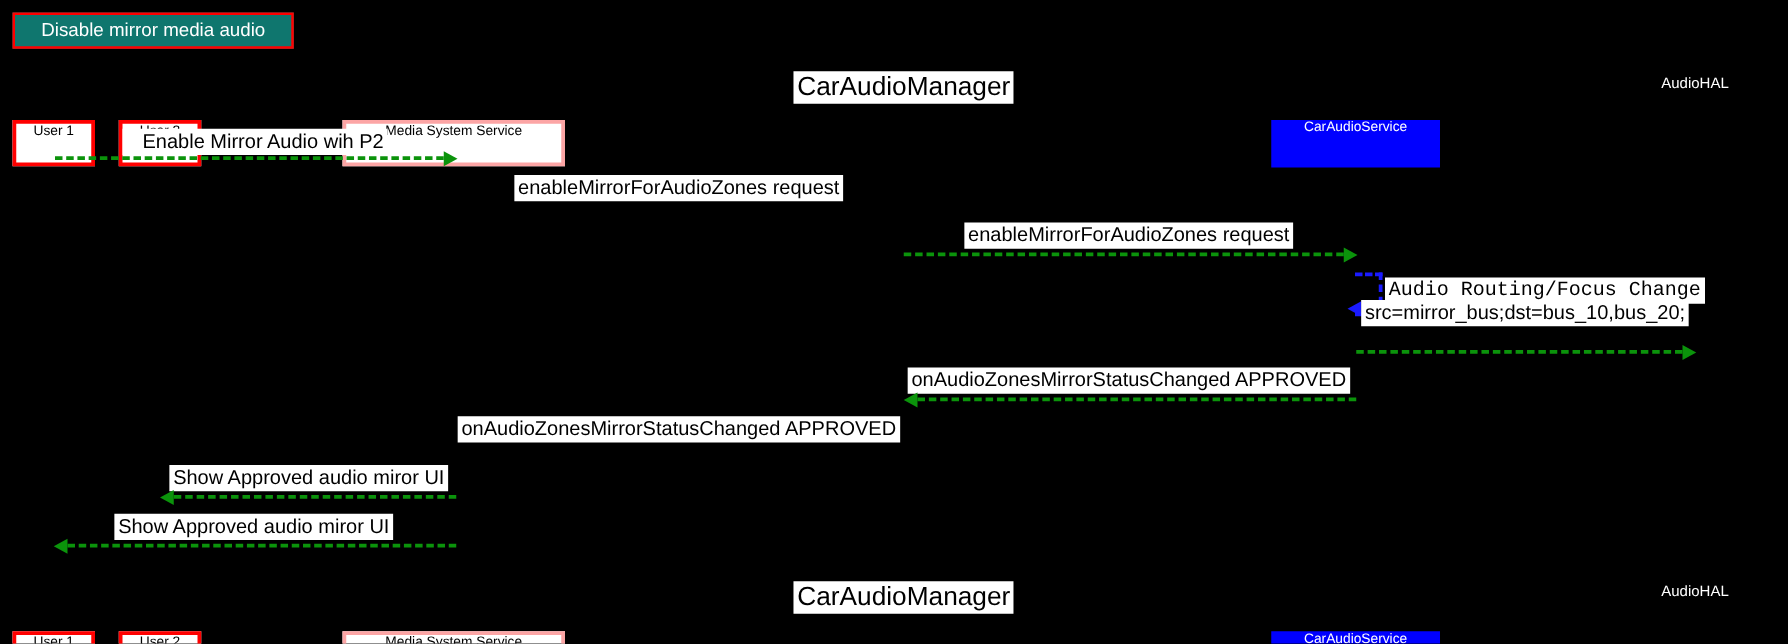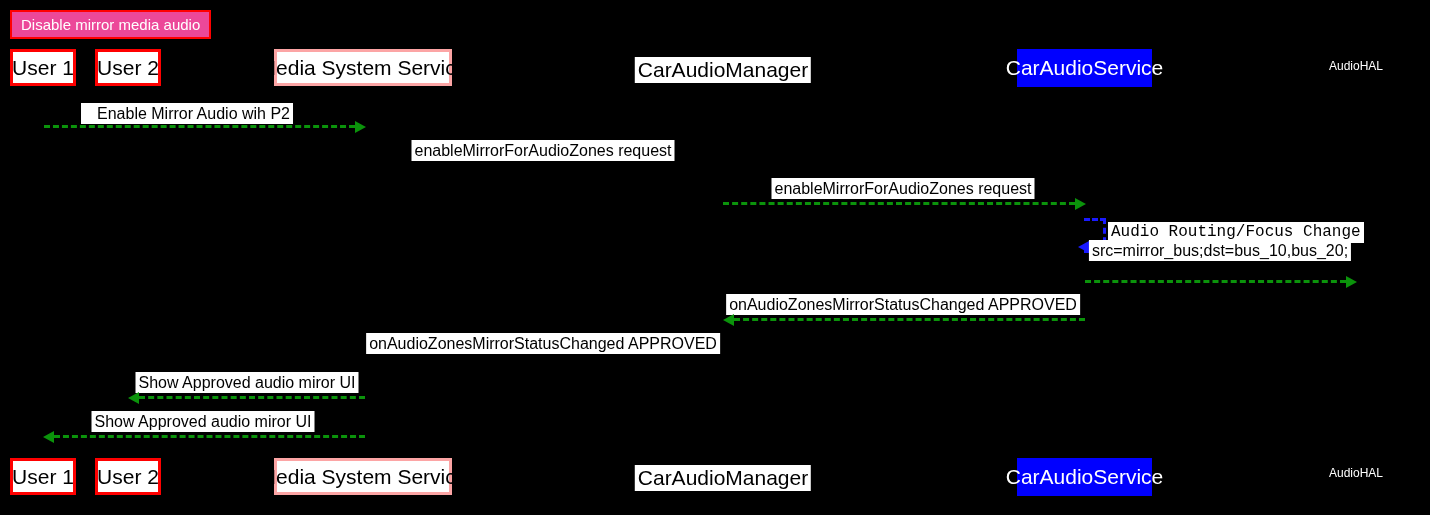--- a/index.html
+++ b/index.html
@@ -3,39 +3,39 @@
 <meta charset="utf-8">
 <style>
   html,body{margin:0;padding:0;background:#000;}
   .stage{
     position:relative;width:1430px;height:515px;background:#000000;
     font-family:"Liberation Sans",sans-serif;overflow:hidden;
   }
   
   .actor-box{
     position:absolute;box-sizing:border-box;height:37px;
-    display:flex;align-items:center;justify-content:center;
-    background:#ffffff;color:#000000;font-size:21px;white-space:nowrap;
+    display:flex;align-items:flex-start;justify-content:center;
+    background:#ffffff;color:#000000;font-size:11px;white-space:nowrap;margin-top:47px;
   }
   .red-border{border:3px solid #ff0000;}
   .green-border{border:3px solid #fca5a5;}
   .blue-fill{background:#0000ff;color:#ffffff;border:none;height:38px;}
   .plain-label{
     position:absolute;background:#ffffff;color:#000000;font-size:21px;
     padding:1px 3px;white-space:nowrap;transform:translateX(-50%);
   }
   .bare-text{
     position:absolute;color:#ffffff;font-size:12px;white-space:nowrap;
     transform:translateX(-50%);
   }
   
   .title-box{
     position:absolute;left:10px;top:10px;box-sizing:border-box;
-    background:#ec4899;border:2px solid #ff0000;color:#ffffff;
-    font-size:15px;padding:4px 9px;white-space:nowrap;
+    background:#0f766e;border:2px solid #ff0000;color:#ffffff;
+    font-size:15px;padding:4px 21px;white-space:nowrap;
   }
   
   .msg-label{
     position:absolute;background:#ffffff;color:#000000;font-size:16px;
     padding:1px 3px;white-space:nowrap;transform:translateX(-50%);
     line-height:19px;
   }
   .msg-label.left-anchored{transform:none;}
   
   .msg-line{position:absolute;height:0;border-top:3px dashed #0b930b;}
@@ -71,21 +71,21 @@
   </div>
   <div class="actor-box green-border" style="left:274px;top:49px;width:178px;">
     <span>Media System Service</span>
   </div>
   <div class="plain-label" style="left:723px;top:57px;">CarAudioManager</div>
   <div class="actor-box blue-fill" style="left:1017px;top:49px;width:135px;">
     <span>CarAudioService</span>
   </div>
   <div class="bare-text" style="left:1356px;top:59px;">AudioHAL</div>
 
-  <div class="msg-label" style="left:187px;top:103px;padding-left:16px;">Enable Mirror Audio wih P2</div>
+  <div class="msg-label" style="left:204px;top:103px;padding-left:16px;">Enable Mirror Audio wih P2</div>
   <div class="msg-line" style="left:44px;top:125px;width:311px;"></div>
   <div class="head-r" style="left:355px;top:121px;"></div>
 
   <div class="msg-label" style="left:543px;top:140px;">enableMirrorForAudioZones request</div>
 
   <div class="msg-label" style="left:903px;top:178px;">enableMirrorForAudioZones request</div>
   <div class="msg-line" style="left:723px;top:202px;width:352px;"></div>
   <div class="head-r" style="left:1075px;top:198px;"></div>
 
   <div class="self-loop"></div>

